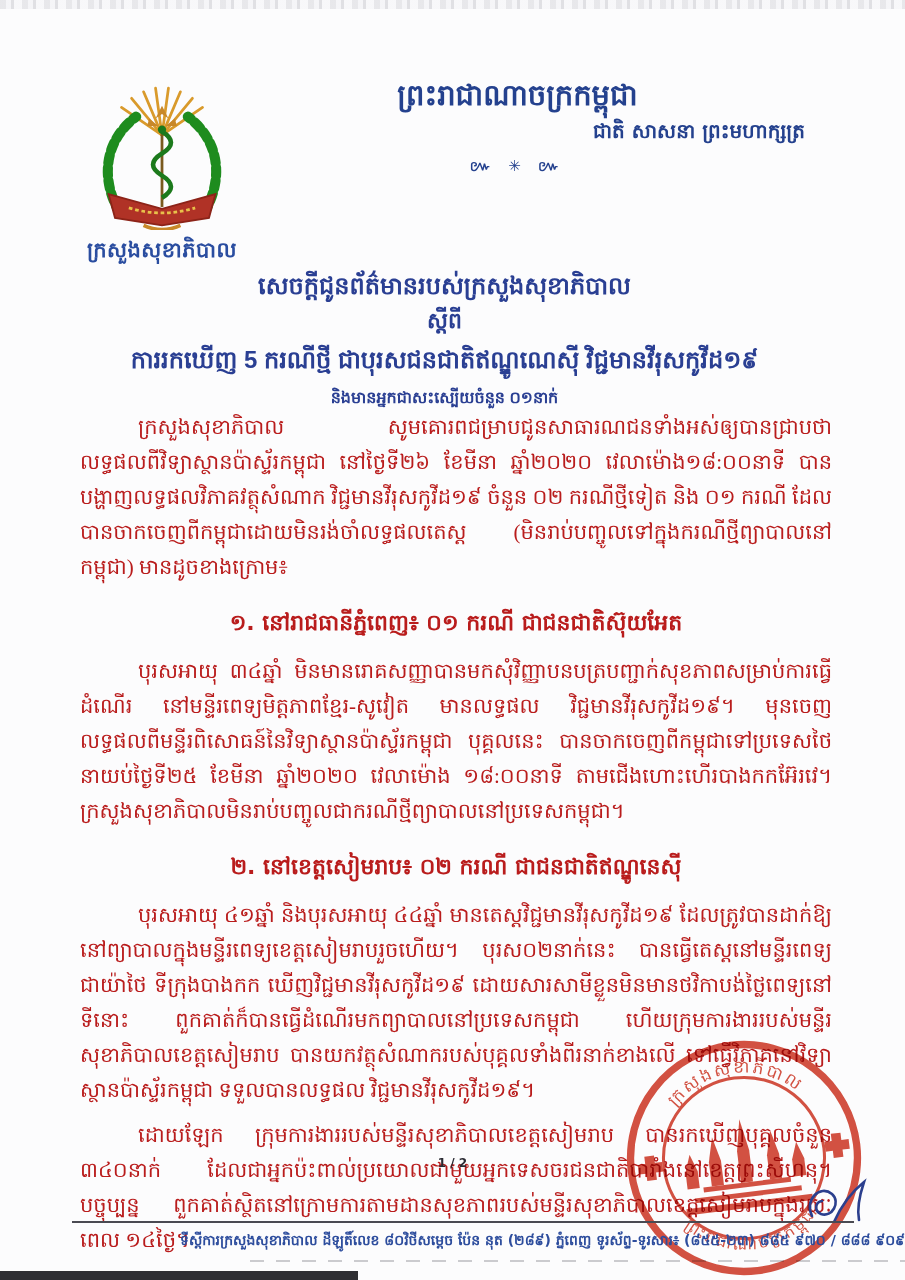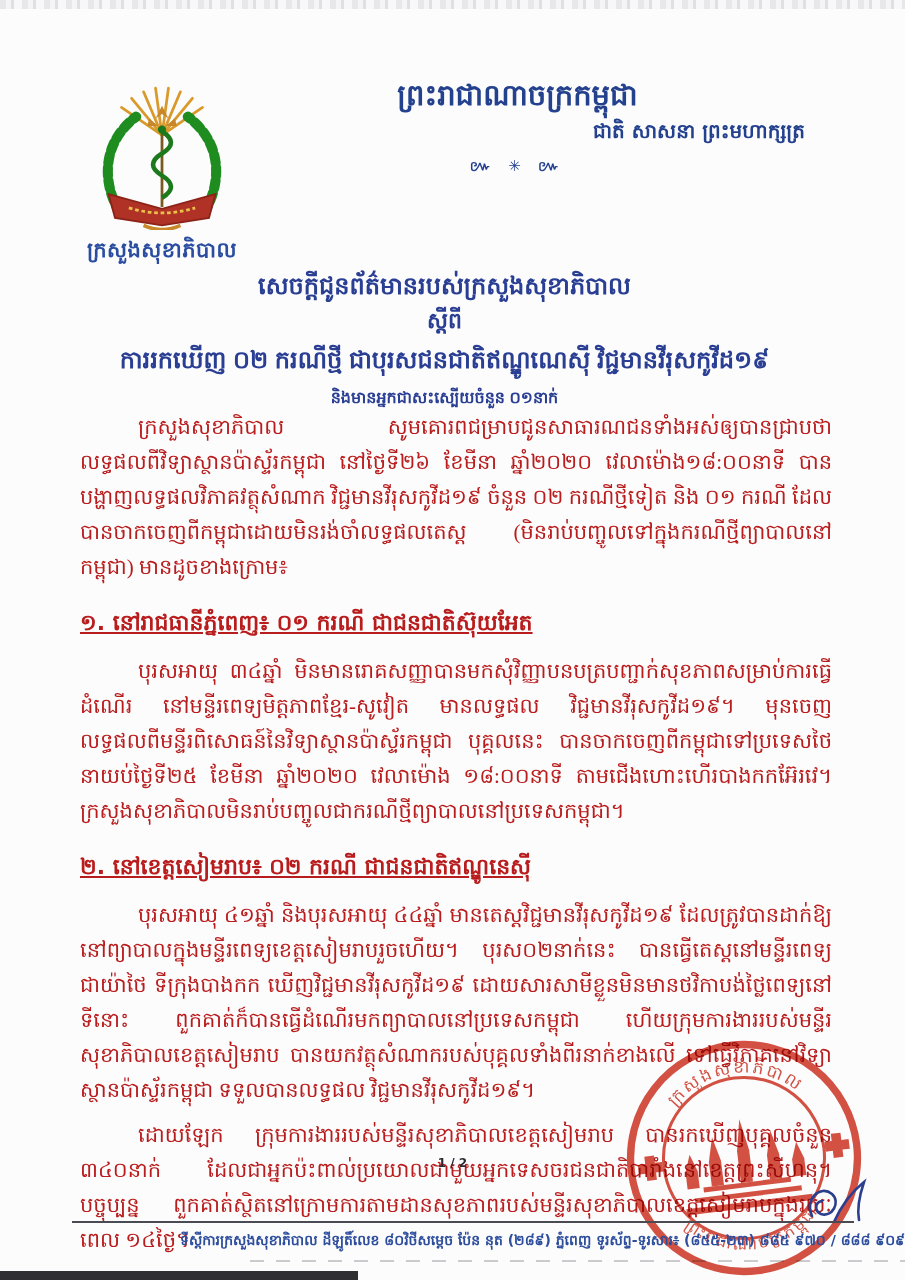--- a/index.html
+++ b/index.html
@@ -44,21 +44,21 @@
   .t3{font-size:24px;line-height:32px;margin-top:8px;}
   .t4{font-size:16px;line-height:32px;margin-top:6px;}
   
   .content{
     position:absolute;top:410px;left:80px;width:752px;
     font-size:21px;line-height:35px;text-align:justify;color:#b91c1c;
   }
   .para{margin:0 0 16px 0;text-indent:58px;}
   .sec-heading{
     font-family:"DejaVu Sans",sans-serif;font-weight:bold;font-size:22px;
-    margin:20px 0 14px 0;text-align:left;text-decoration:underline;
+    margin:20px 0 14px 0;text-align:center;
   }
   .sec-body{margin:0 0 10px 0;text-indent:58px;}
   
   .stamp{
     position:absolute;left:622px;top:1036px;width:244px;height:244px;
     opacity:.88;mix-blend-mode:multiply;transform:rotate(-7deg);
   }
   .signature{position:absolute;left:798px;top:1176px;width:78px;height:64px;}
   
   .page-number{
@@ -111,21 +111,21 @@
 
   <div class="kingdom">
     <div class="k1">ព្រះរាជាណាចក្រកម្ពុជា</div>
     <div class="k2">ជាតិ សាសនា ព្រះមហាក្សត្រ</div>
     <div class="kdiv">៚ ✳ ៚</div>
   </div>
 
   <div class="title-block">
     <div class="t1">សេចក្តីជូនព័ត៌មានរបស់ក្រសួងសុខាភិបាល</div>
     <div class="t2">ស្តីពី</div>
-    <div class="t3">ការរកឃើញ ០២ ករណីថ្មី ជាបុរសជនជាតិឥណ្ឌូណេស៊ី វិជ្ជមានវីរុសកូវីដ១៩</div>
+    <div class="t3">ការរកឃើញ 5 ករណីថ្មី ជាបុរសជនជាតិឥណ្ឌូណេស៊ី វិជ្ជមានវីរុសកូវីដ១៩</div>
     <div class="t4">និងមានអ្នកជាសះស្បើយចំនួន ០១នាក់</div>
   </div>
 
   <div class="content">
     <p class="para">ក្រសួងសុខាភិបាល សូមគោរពជម្រាបជូនសាធារណជនទាំងអស់ឲ្យបានជ្រាបថា លទ្ធផលពីវិទ្យាស្ថានប៉ាស្ទ័រកម្ពុជា នៅថ្ងៃទី២៦ ខែមីនា ឆ្នាំ២០២០ វេលាម៉ោង១៨:០០នាទី បានបង្ហាញលទ្ធផលវិភាគវត្ថុសំណាក វិជ្ជមានវីរុសកូវីដ១៩ ចំនួន ០២ ករណីថ្មីទៀត និង ០១ ករណី ដែលបានចាកចេញពីកម្ពុជាដោយមិនរង់ចាំលទ្ធផលតេស្ត (មិនរាប់បញ្ចូលទៅក្នុងករណីថ្មីព្យាបាលនៅកម្ពុជា) មានដូចខាងក្រោម៖</p>
 
     <h3 class="sec-heading">១. នៅរាជធានីភ្នំពេញ៖ ០១ ករណី ជាជនជាតិស៊ុយអែត</h3>
     <p class="sec-body">បុរសអាយុ ៣៤ឆ្នាំ មិនមានរោគសញ្ញាបានមកសុំវិញ្ញាបនបត្របញ្ជាក់សុខភាពសម្រាប់ការធ្វើដំណើរ នៅមន្ទីរពេទ្យមិត្តភាពខ្មែរ-សូវៀត មានលទ្ធផល វិជ្ជមានវីរុសកូវីដ១៩។ មុនចេញលទ្ធផលពីមន្ទីរពិសោធន៍នៃវិទ្យាស្ថានប៉ាស្ទ័រកម្ពុជា បុគ្គលនេះ បានចាកចេញពីកម្ពុជាទៅប្រទេសថៃ នាយប់ថ្ងៃទី២៥ ខែមីនា ឆ្នាំ២០២០ វេលាម៉ោង ១៨:០០នាទី តាមជើងហោះហើរបាងកកអ៊ែរវេ។ ក្រសួងសុខាភិបាលមិនរាប់បញ្ចូលជាករណីថ្មីព្យាបាលនៅប្រទេសកម្ពុជា។</p>
 
     <h3 class="sec-heading">២. នៅខេត្តសៀមរាប៖ ០២ ករណី ជាជនជាតិឥណ្ឌូនេស៊ី</h3>

